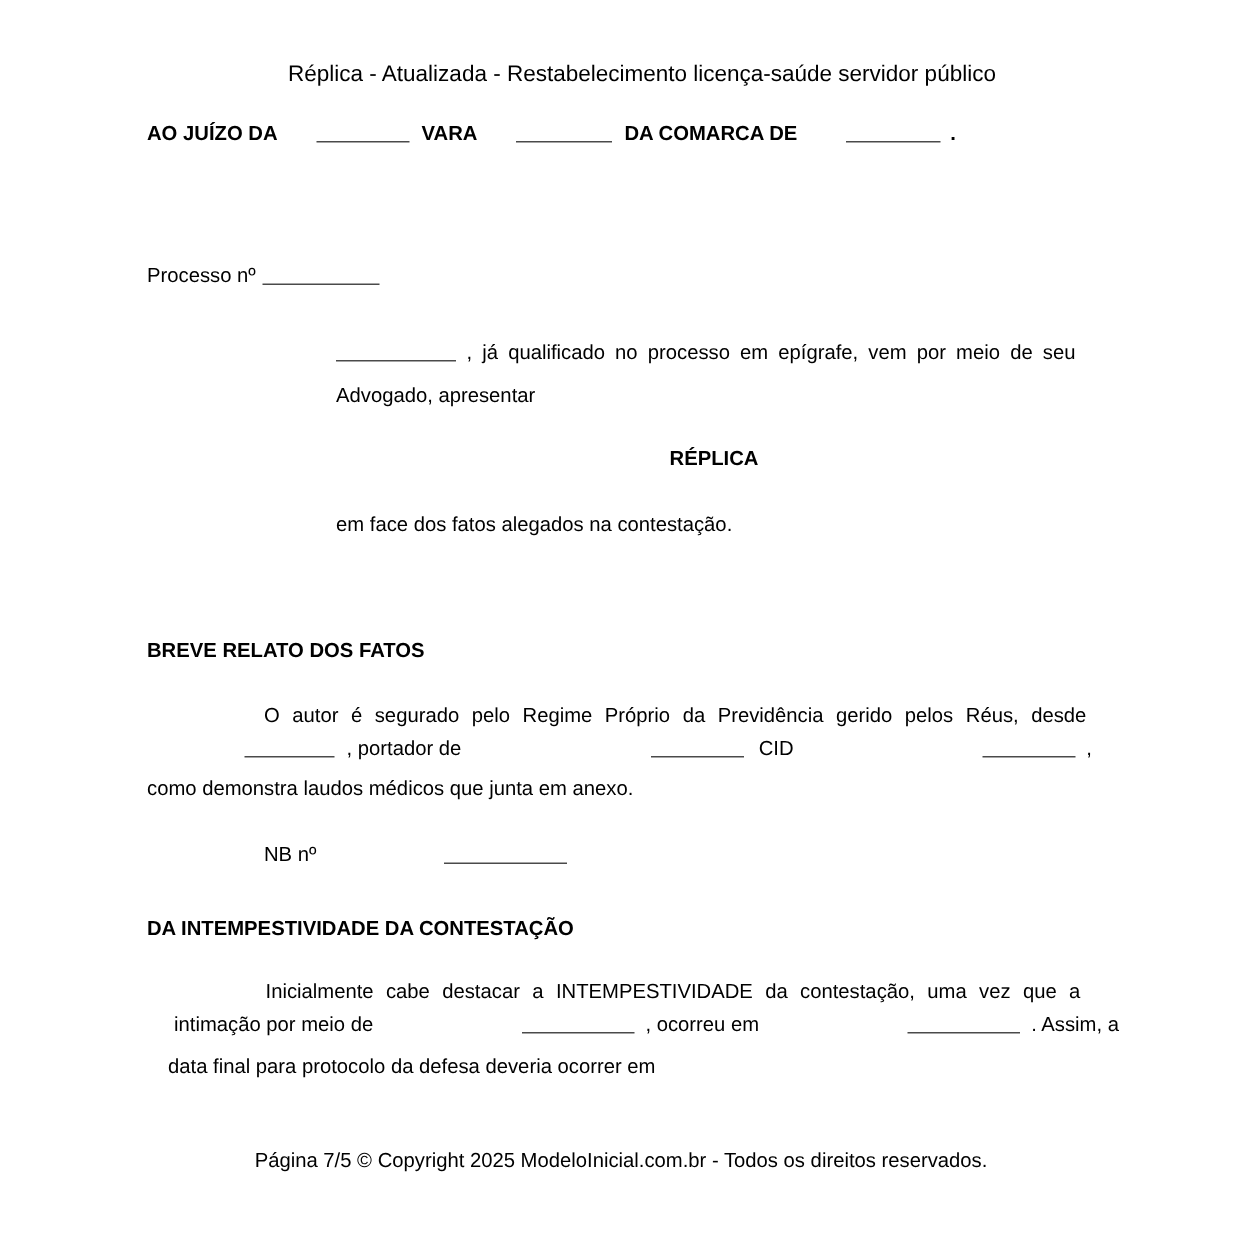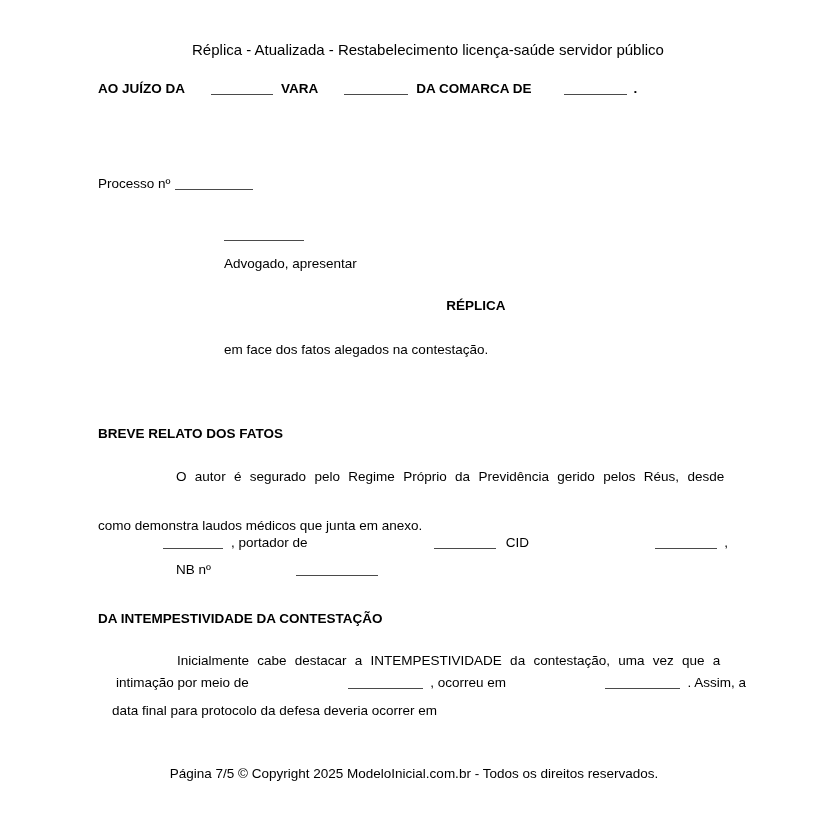--- a/index.html
+++ b/index.html
@@ -49,33 +49,33 @@
 
 <div class="line bold" style="top:81px; left:98px;">
   <span>AO JUÍZO DA</span><span class="blank" style="width:62px; margin-left:26px; margin-right:8px;"></span><span>VARA</span><span class="blank" style="width:64px; margin-left:26px; margin-right:8px;"></span><span>DA COMARCA DE</span><span class="blank" style="width:63px; margin-left:32px; margin-right:7px;"></span><span>.</span>
 </div>
 
 <div class="line" style="top:176px; left:98px;">
   <span>Processo nº</span><span class="blank" style="width:78px; margin-left:5px;"></span>
 </div>
 
 <div class="line" style="top:227px; left:224px; word-spacing:3px;">
-  <span class="blank" style="width:80px; margin-right:7px;"></span>
+  <span class="blank" style="width:80px; margin-right:7px;"></span><span>, já qualificado no processo em epígrafe, vem por meio de seu</span>
 </div>
 <div class="line" style="top:256px; left:224px;">Advogado, apresentar</div>
 
 <div class="line bold center" style="top:298px; left:224px; width:504px;">RÉPLICA</div>
 
 <div class="line" style="top:342px; left:224px;">em face dos fatos alegados na contestação.</div>
 
 <div class="line bold" style="top:426px; left:98px;">BREVE RELATO DOS FATOS</div>
 
 <div class="line" style="top:469px; left:176px; word-spacing:4.6px;">O autor é segurado pelo Regime Próprio da Previdência gerido pelos Réus, desde</div>
 
-<div class="line flexline" style="top:491px; left:163px; width:565px;margin-top:44px;">
+<div class="line flexline" style="top:491px; left:163px; width:565px;">
   <span class="grp">
     <span class="blank" style="width:60px; margin-right:8px;"></span><span>, portador de</span>
   </span>
   <span class="grp">
     <span class="blank" style="width:62px; margin-right:10px;"></span><span>CID</span>
   </span>
   <span class="grp">
     <span class="blank" style="width:62px; margin-right:7px;"></span><span>,</span>
   </span>
 </div>

